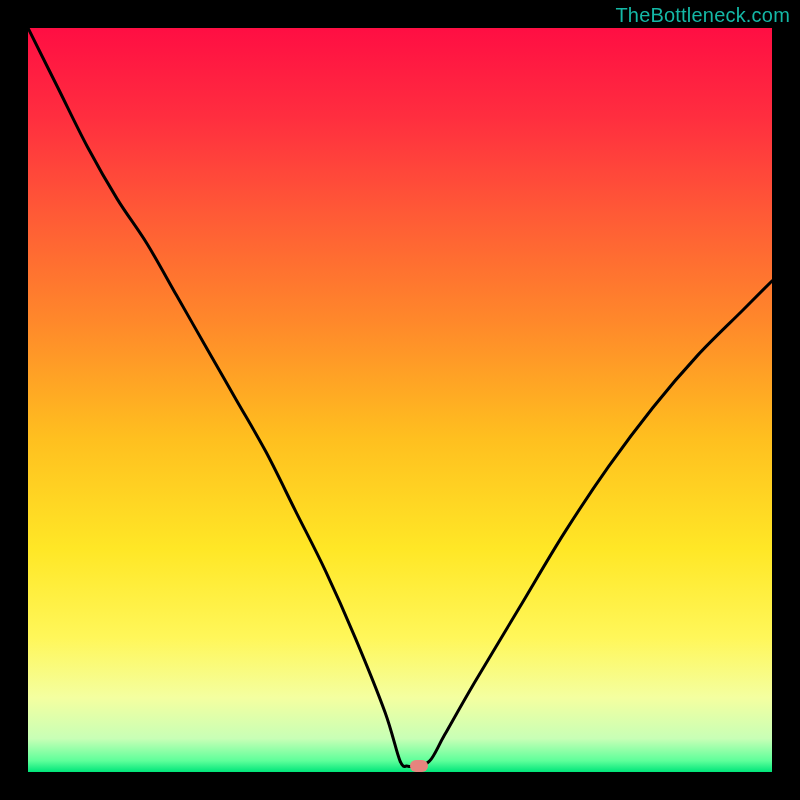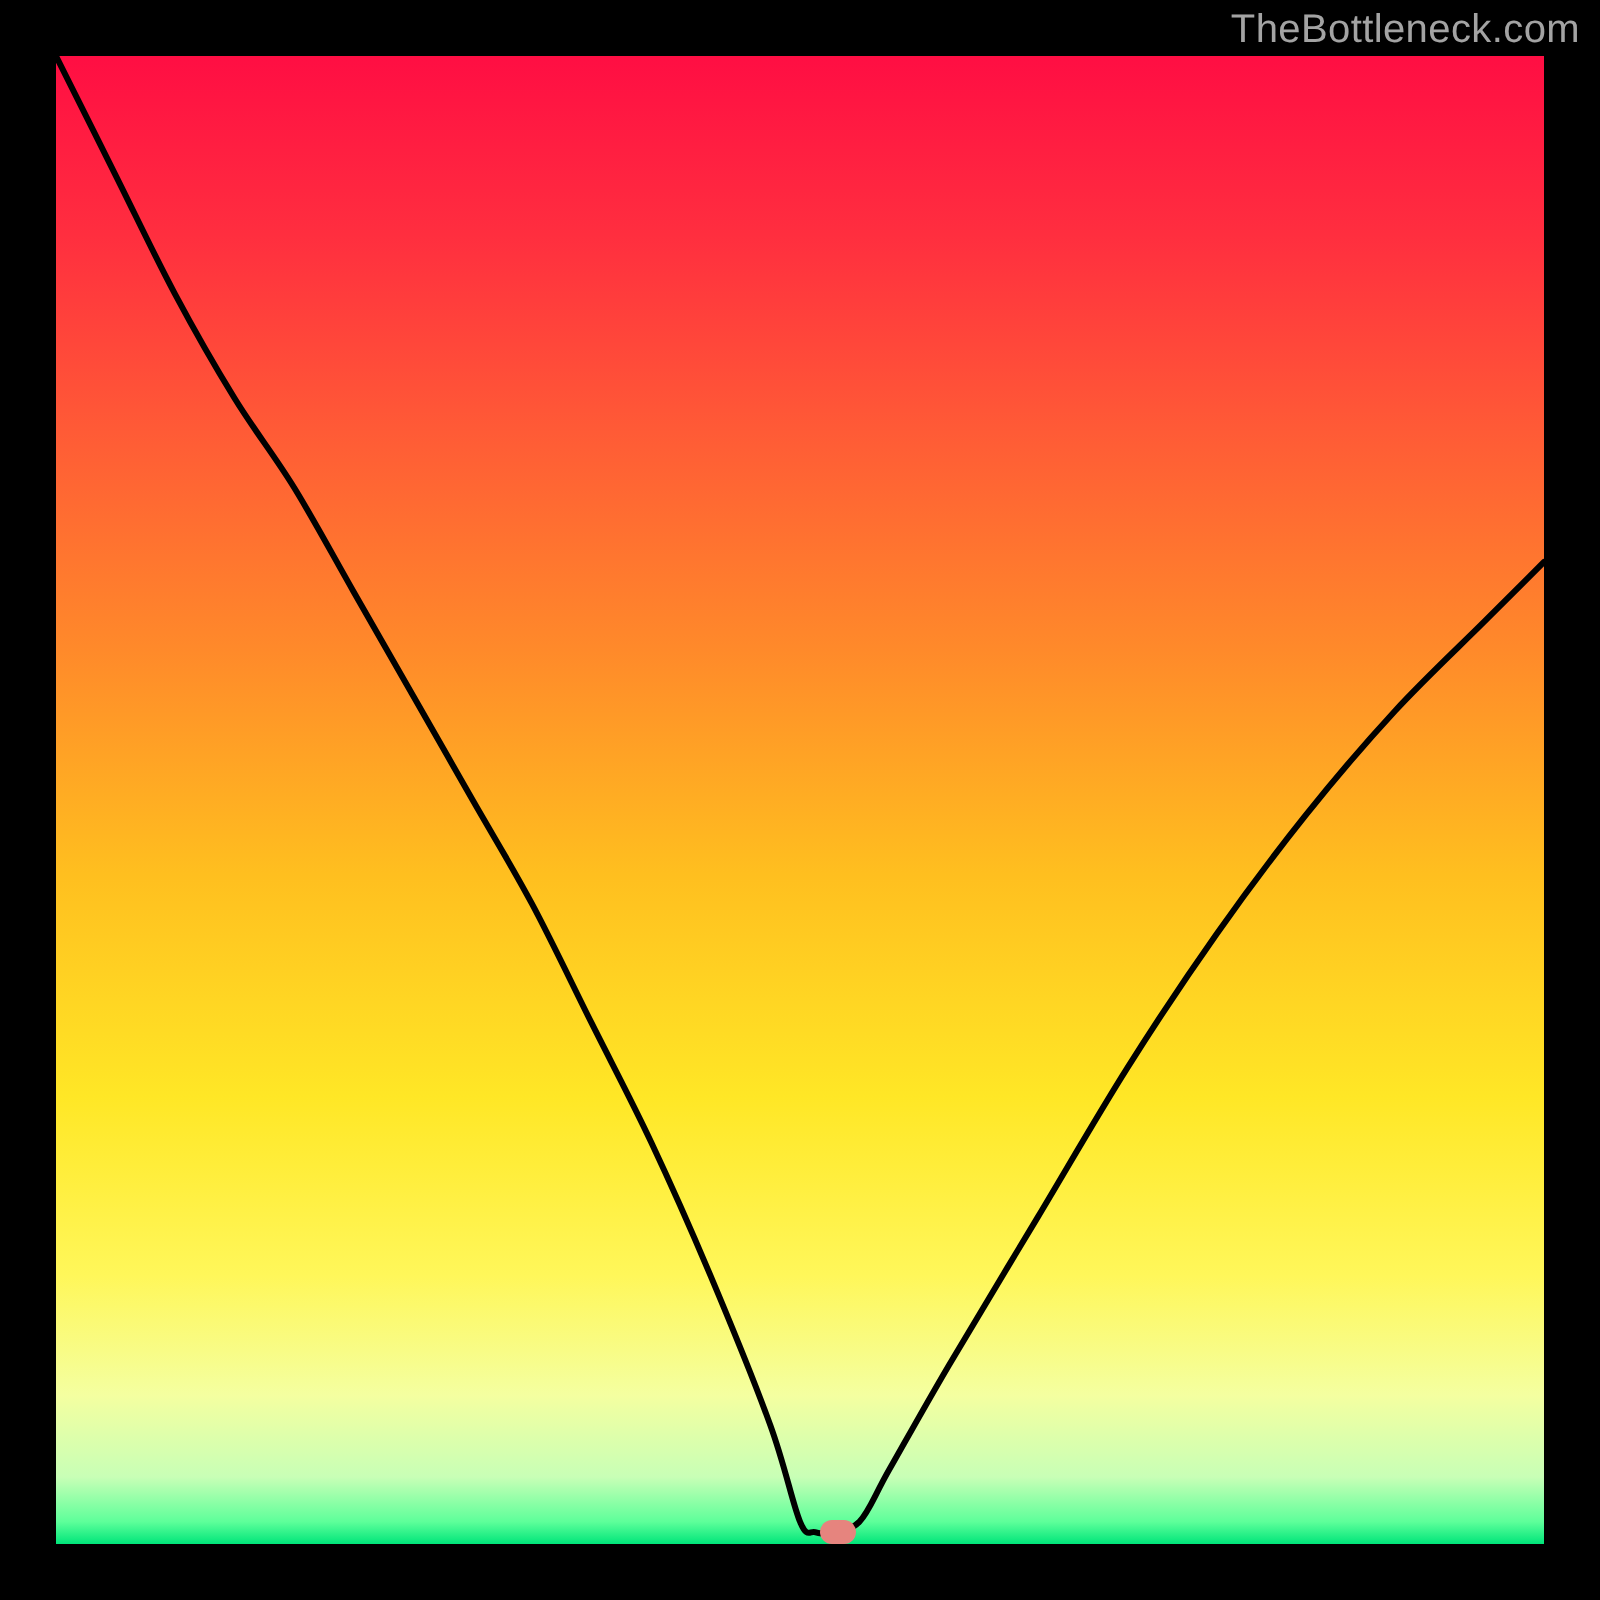--- a/index.html
+++ b/index.html
@@ -46,21 +46,21 @@
     height: 12px;
     border-radius: 6px;
     transform: translate(-50%, -50%);
   }
   .watermark {
     position: absolute;
     top: 4px;
     right: 10px;
     font-family: Arial, Helvetica, sans-serif;
     font-size: 20px;
-    color: #a3a3a3;
+    color: #14b8a6;
     letter-spacing: 0.2px;
   }
 </style>
 </head>
 <body>
 
 <div class="frame">
   <div class="plot">
     <svg class="gradient" viewBox="0 0 744 744" preserveAspectRatio="none">
       <defs>

